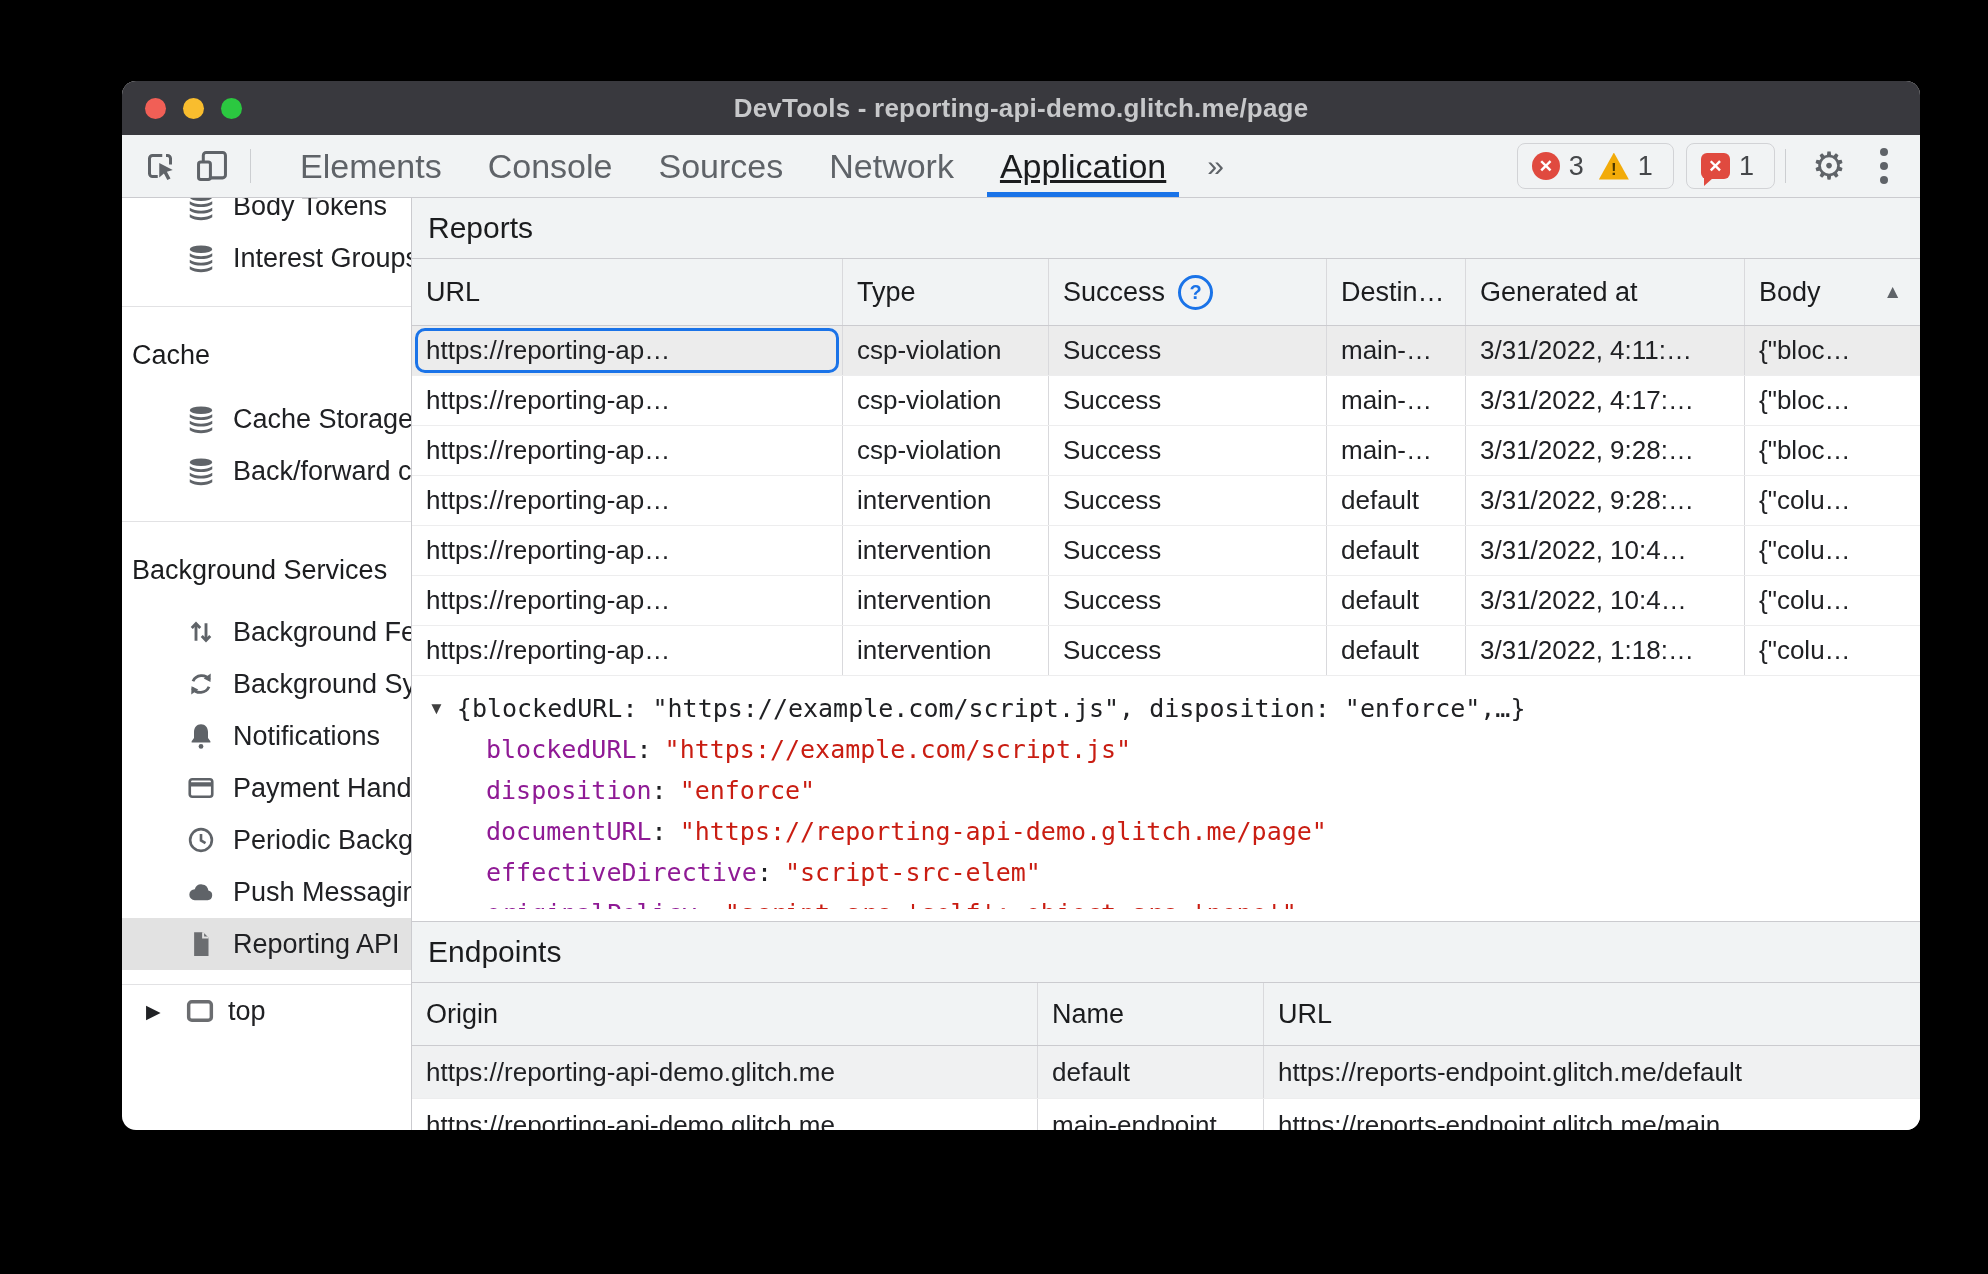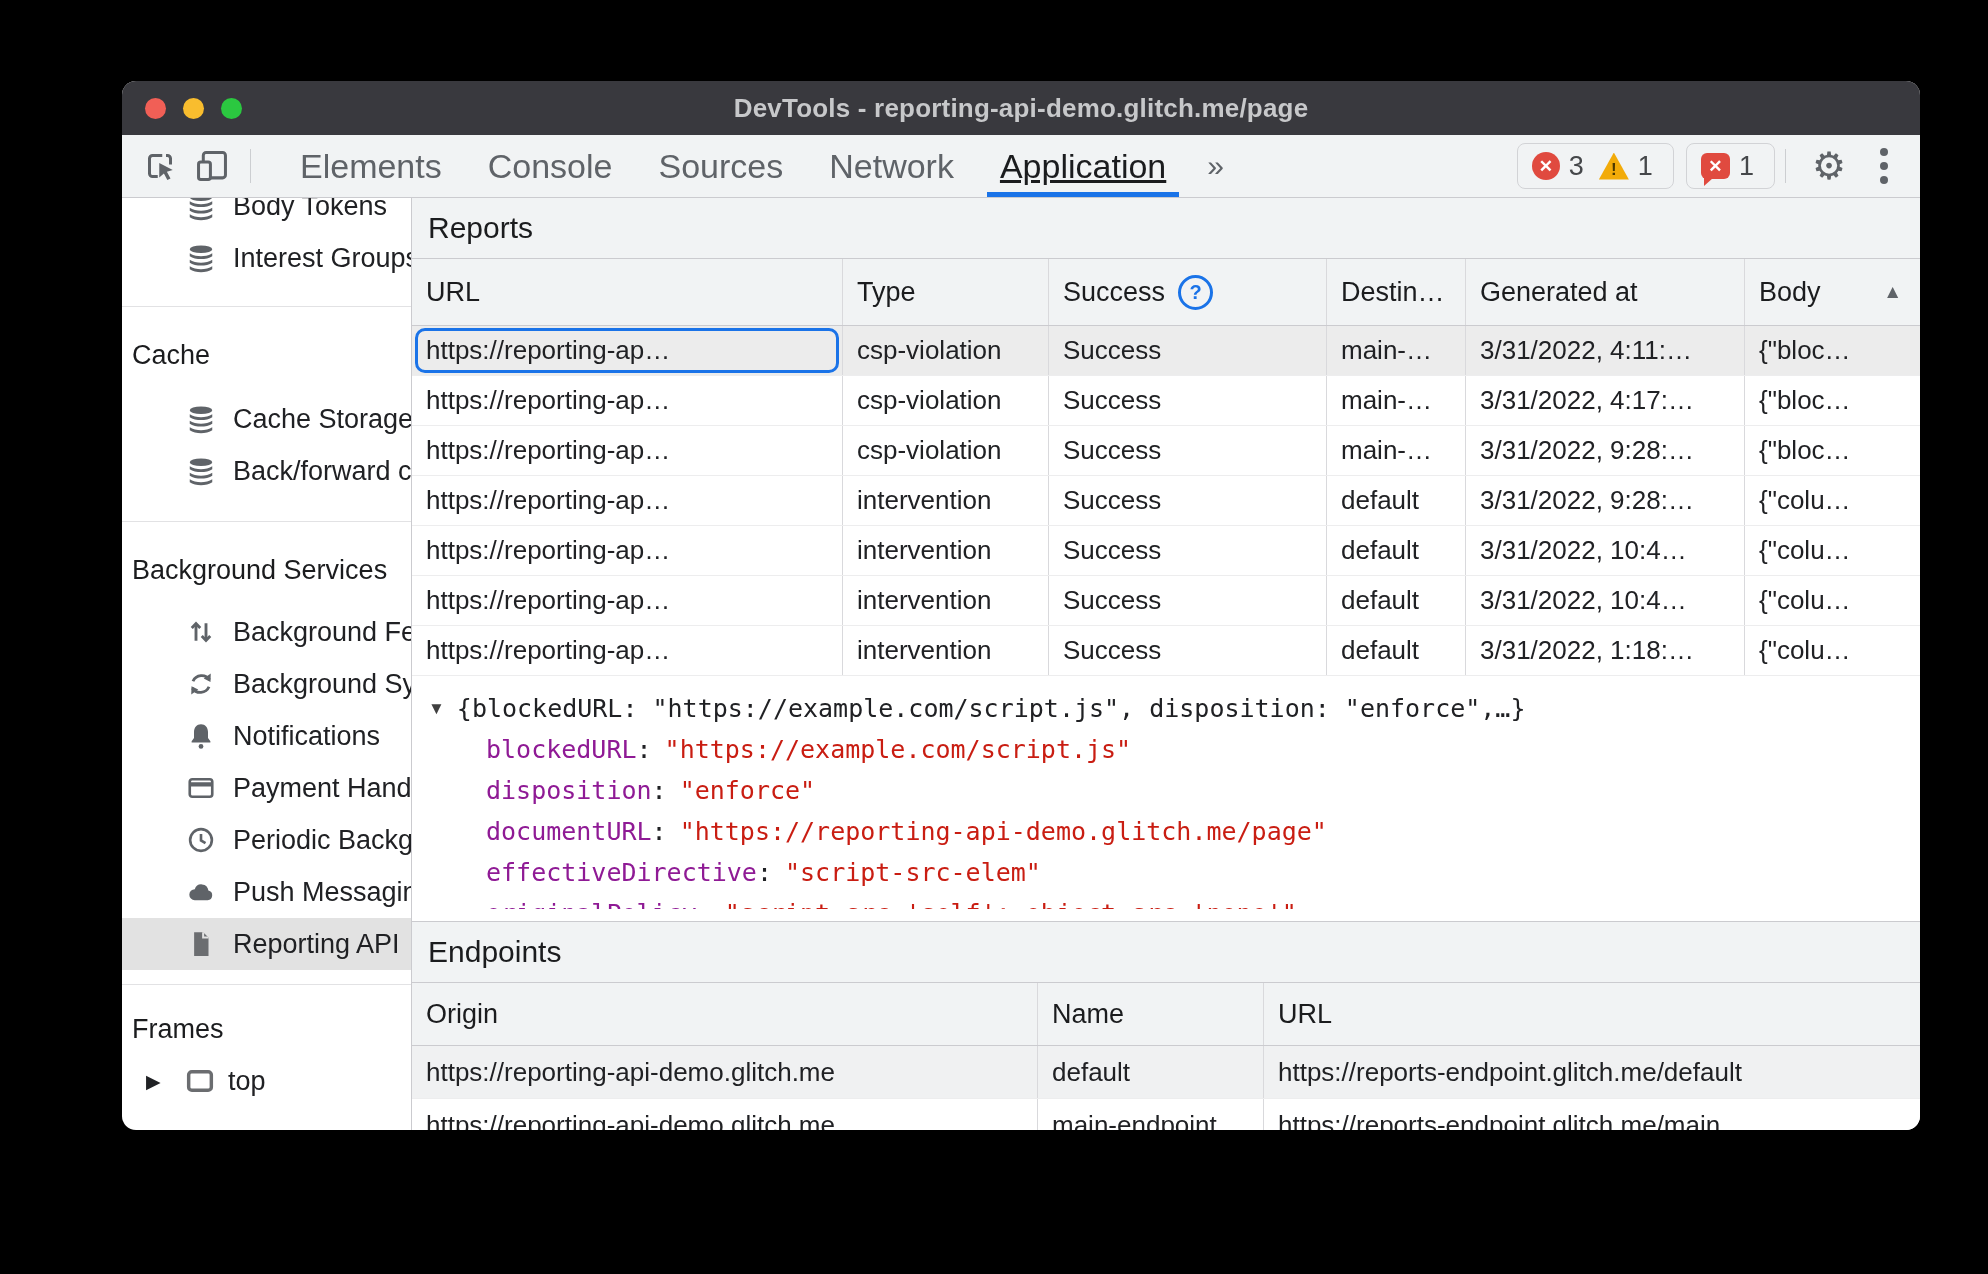--- a/index.html
+++ b/index.html
@@ -245,21 +245,20 @@
       </div>
       <div class="side-item selected">
         <svg width="30" height="30" viewBox="0 0 24 24">
             <path d="M6.5 2.5h7.2l4.3 4.3v14.7H6.5z" fill="#6b6d70"></path>
             <path d="M13.7 2.5v4.3H18" fill="none" stroke="#e2e2e2" stroke-width="1.6"></path>
           </svg>
         <span>Reporting API</span>
       </div>
       <div class="spacer14"></div>
       <div class="side-divider"></div>
-      <div class="side-header mt18">Frames</div>
       <div class="side-item frame-row">
         <span class="expander">▶</span>
         <svg width="32" height="32" viewBox="0 0 24 24">
             <rect x="3.5" y="5" width="17" height="14" rx="2.4" fill="none" stroke="#6b6d70" stroke-width="2.6"></rect>
           </svg>
         <span>top</span>
       </div>
     </div>
 
     <div class="main">

